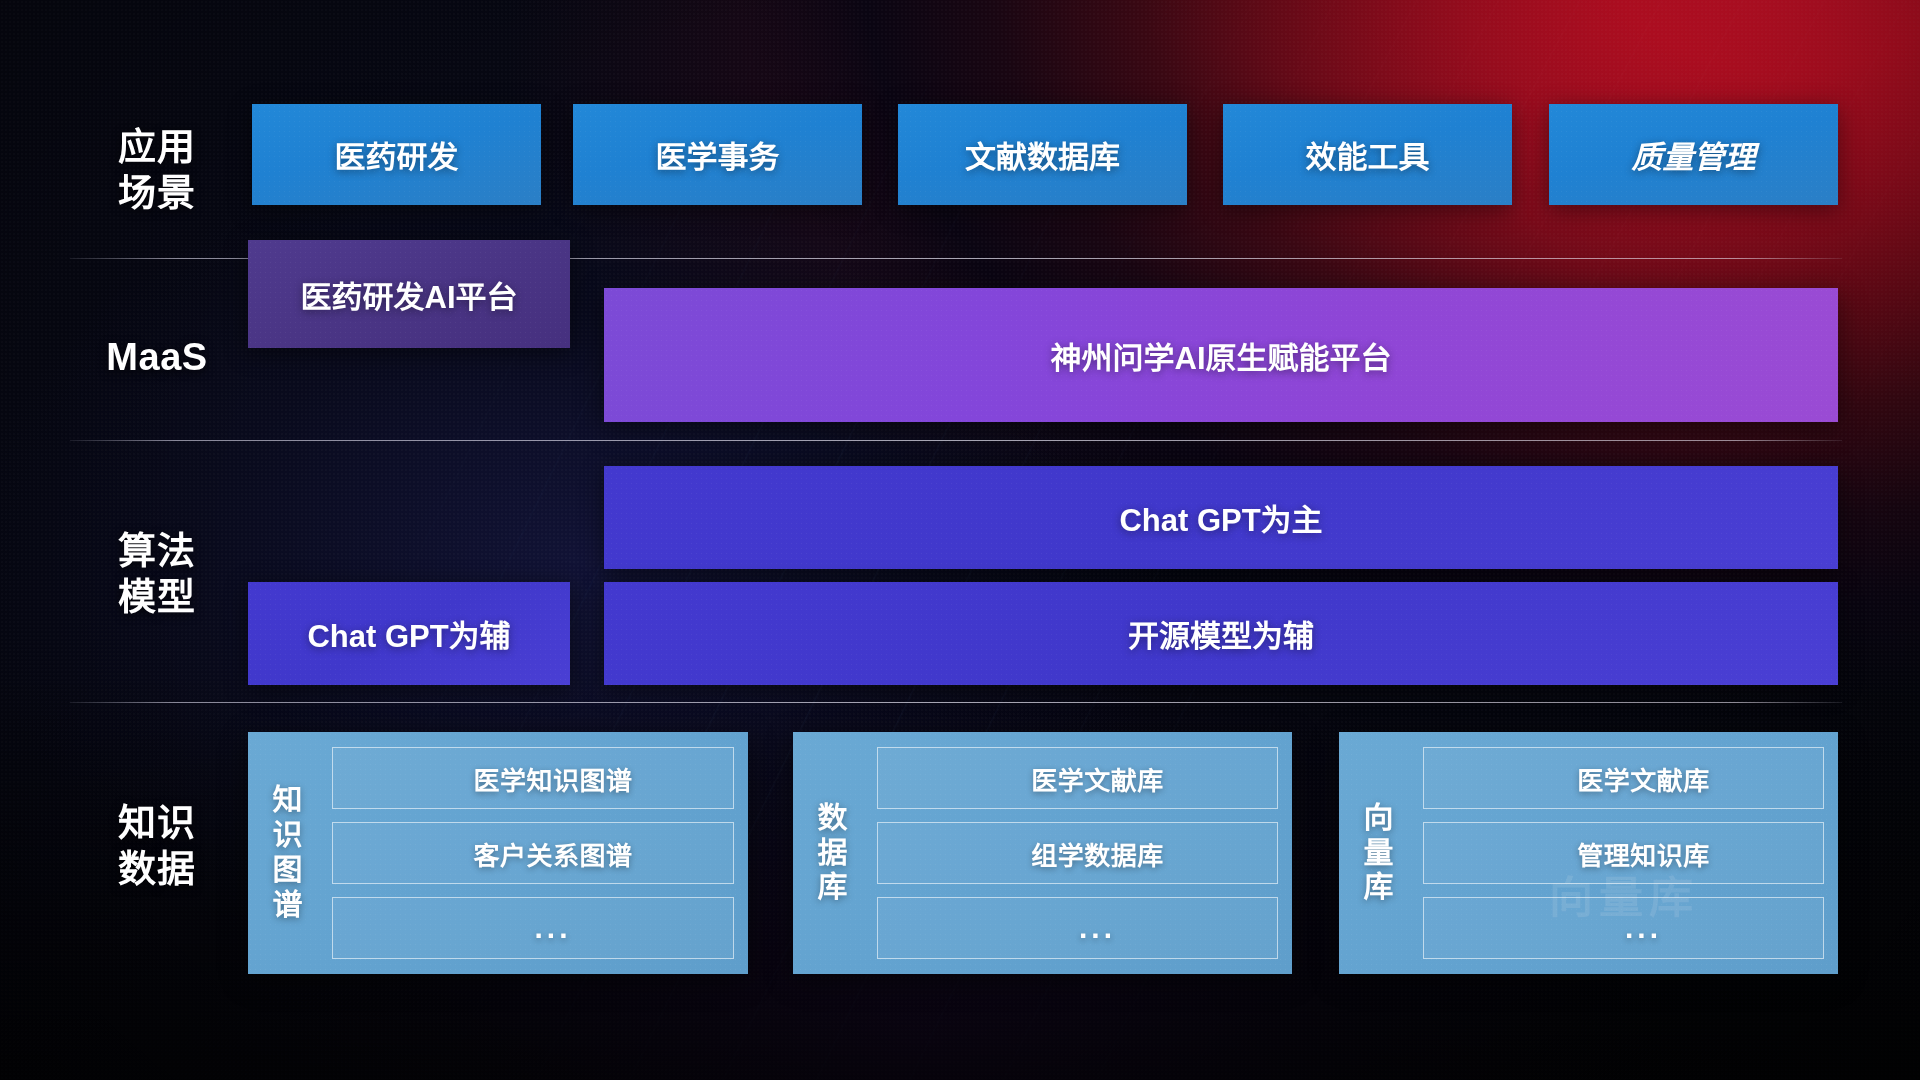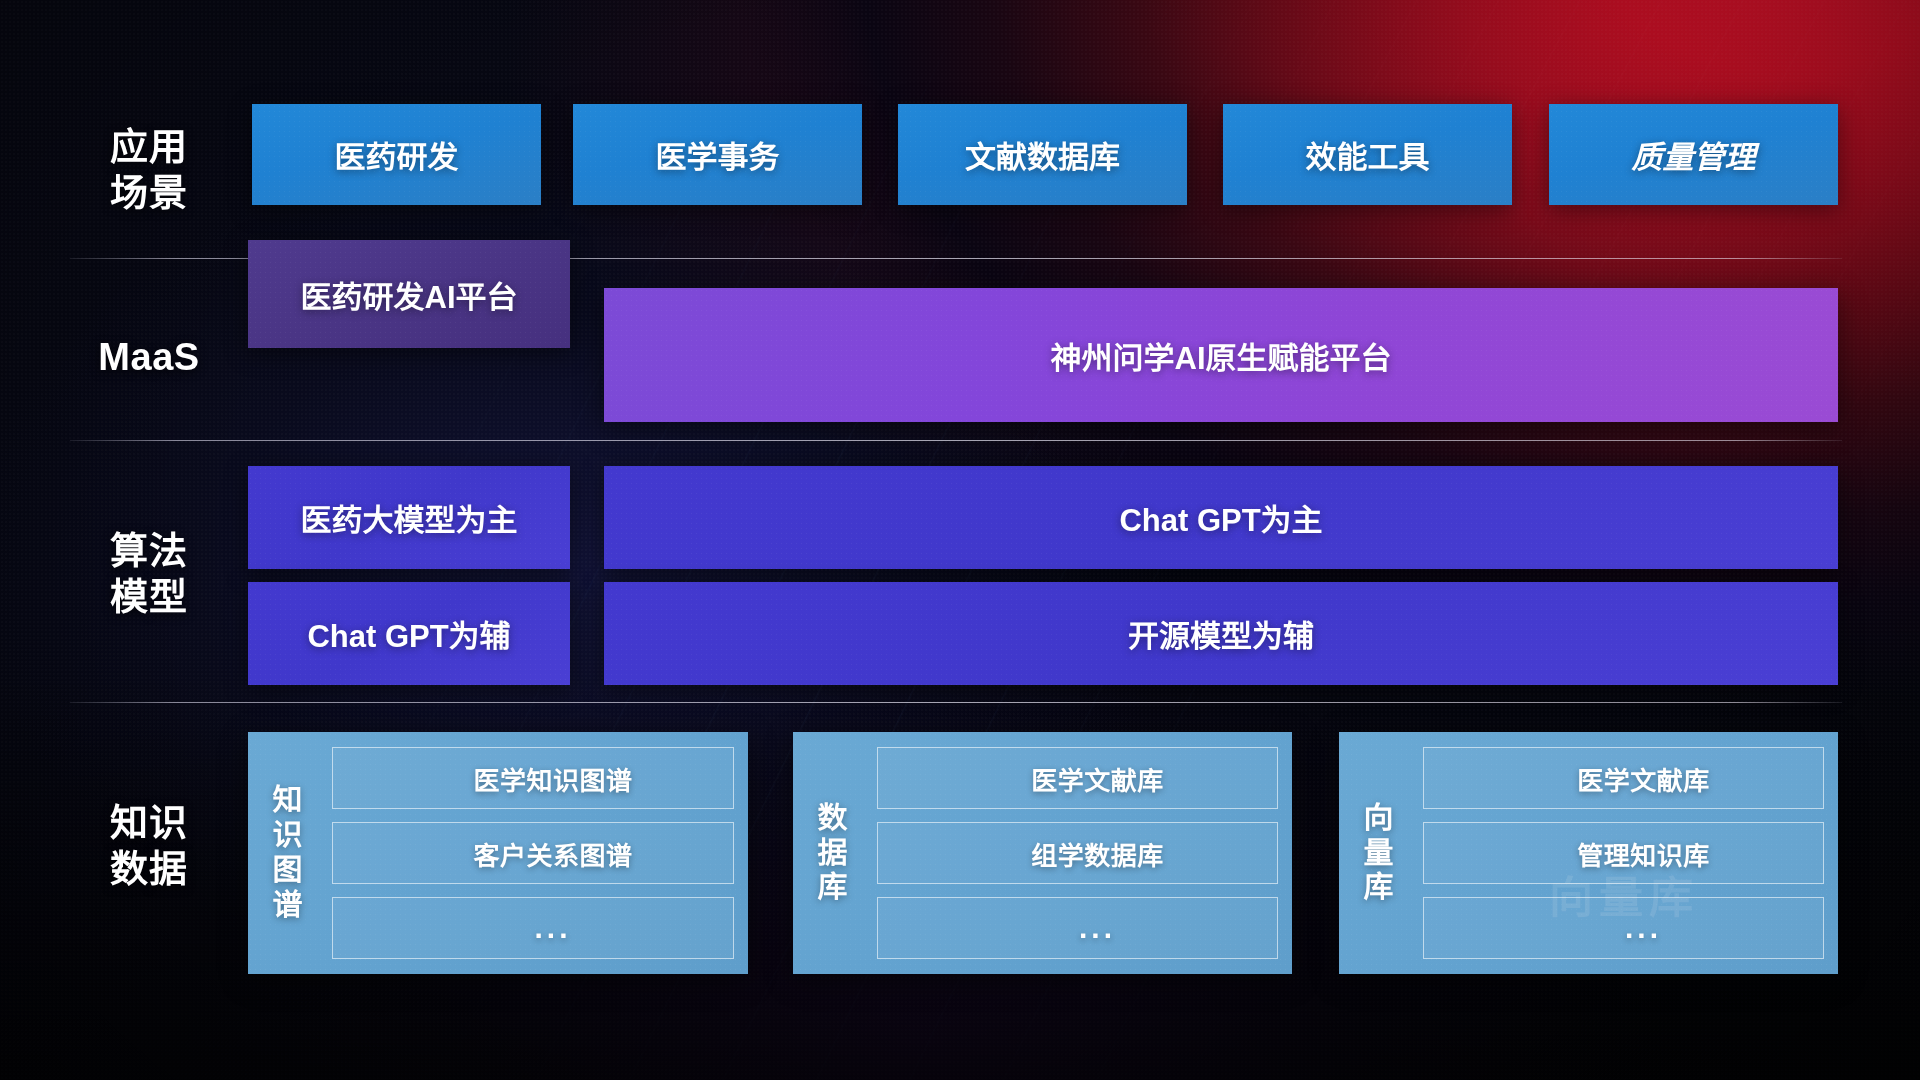--- a/index.html
+++ b/index.html
@@ -81,21 +81,21 @@
 
   
   .content {
     position: absolute;
     inset: 0;
     z-index: 5;
   }
 
   .row-label {
     position: absolute;
-    left: 74px;
+    left: 82px;
     width: 150px;
     color: #ffffff;
     font-size: 38px;
     font-weight: 700;
     line-height: 1.22;
     text-align: center;
     letter-spacing: 1px;
     text-shadow: 0 2px 10px rgba(0,0,0,0.75);
     white-space: pre-line;
   }
@@ -303,23 +303,20 @@
     </div>
     <div class="box maas-right">
       <span>神州问学AI原生赋能平台</span>
     </div>
 
     <div class="divider" style="top:440px;"></div>
 
     <div class="row-label" style="top:528px;">算法
 模型</div>
 
-    <div class="box algo algo-l1">
-      <span>医药大模型为主</span>
-    </div>
     <div class="box algo algo-l2">
       <span>Chat GPT为辅</span>
     </div>
     <div class="box algo algo-r1">
       <span>Chat GPT为主</span>
     </div>
     <div class="box algo algo-r2">
       <span>开源模型为辅</span>
     </div>
 

